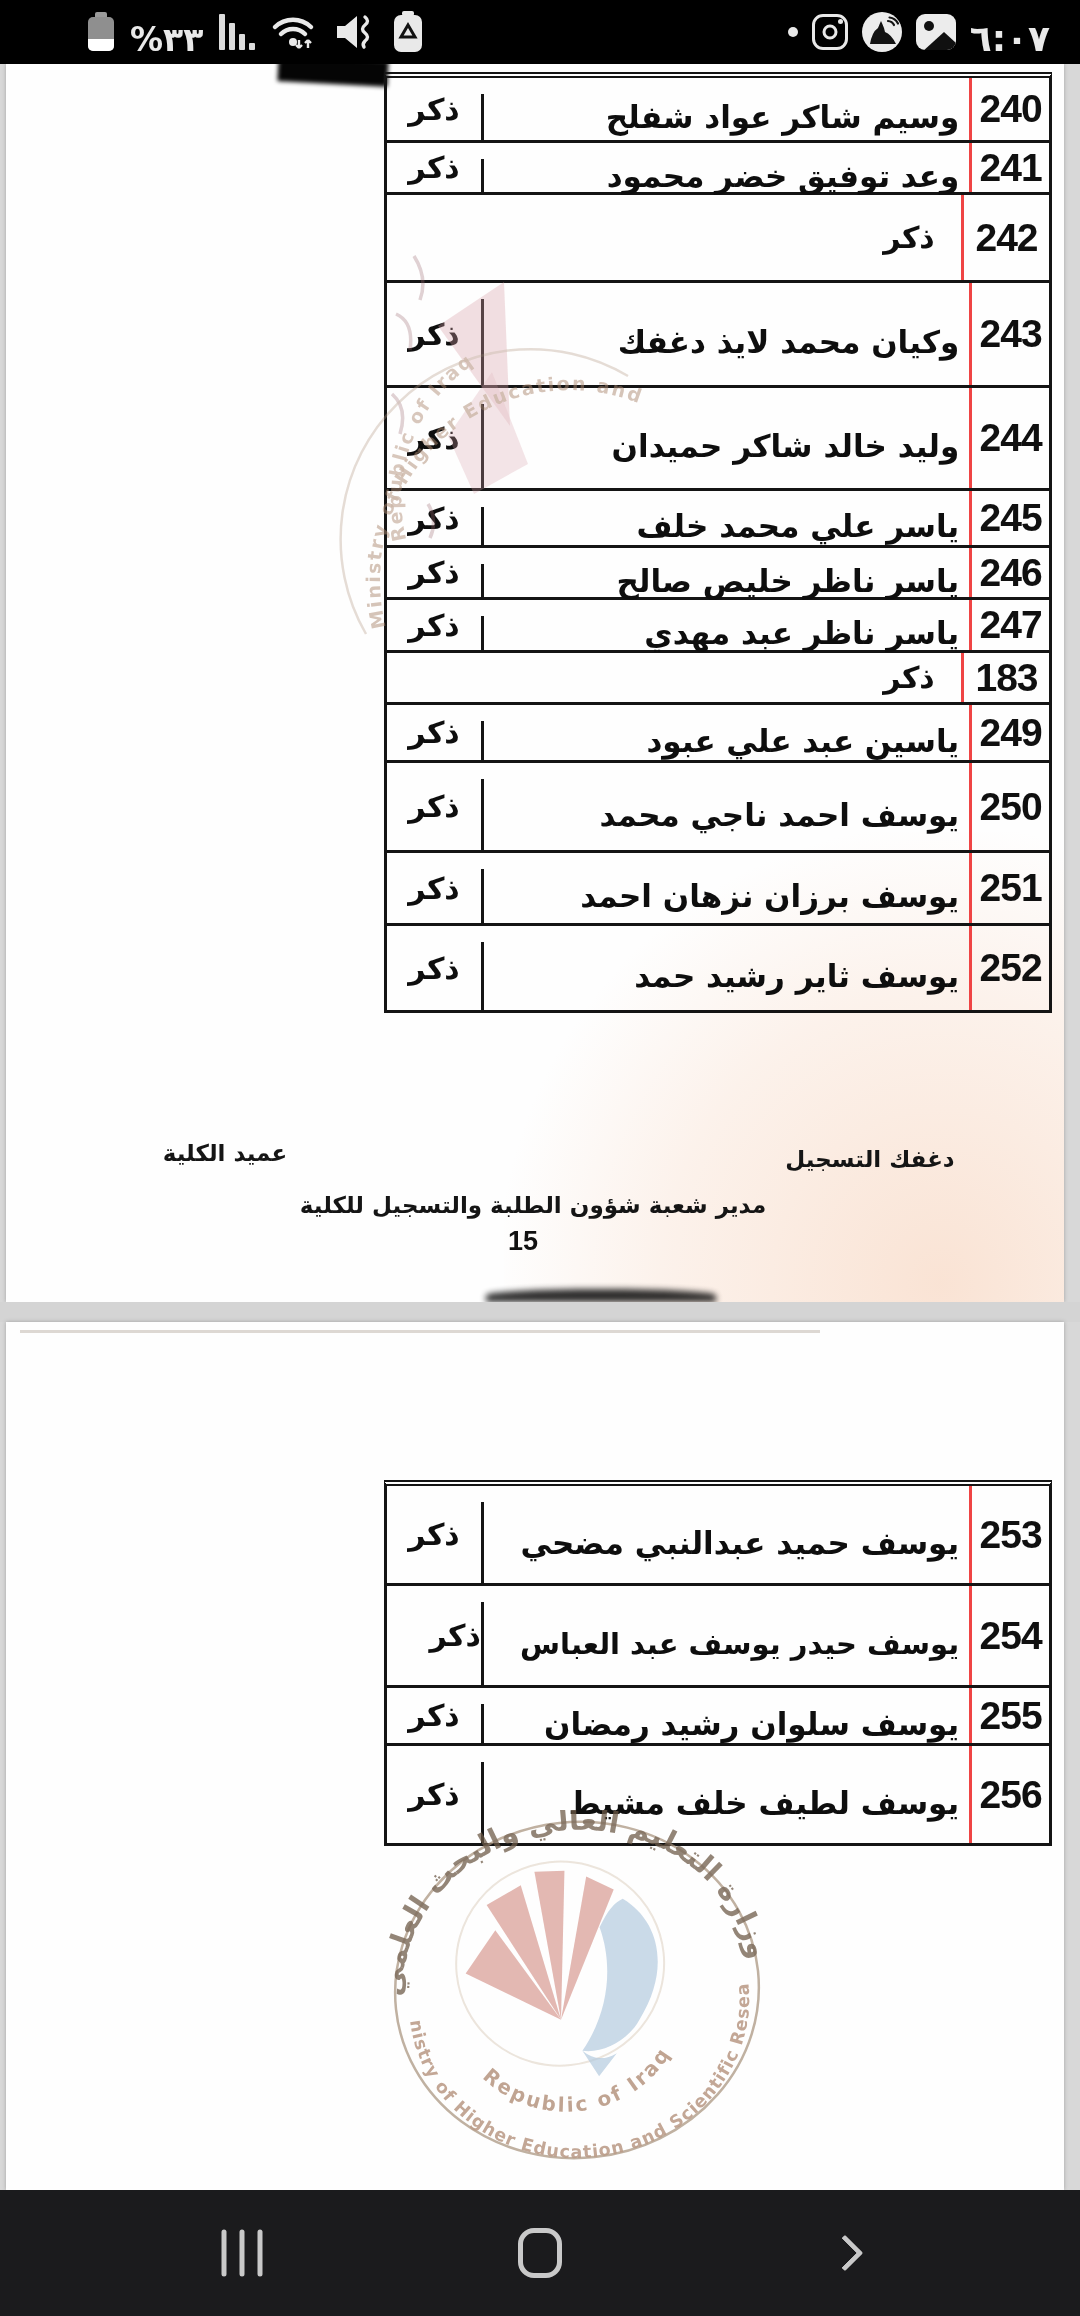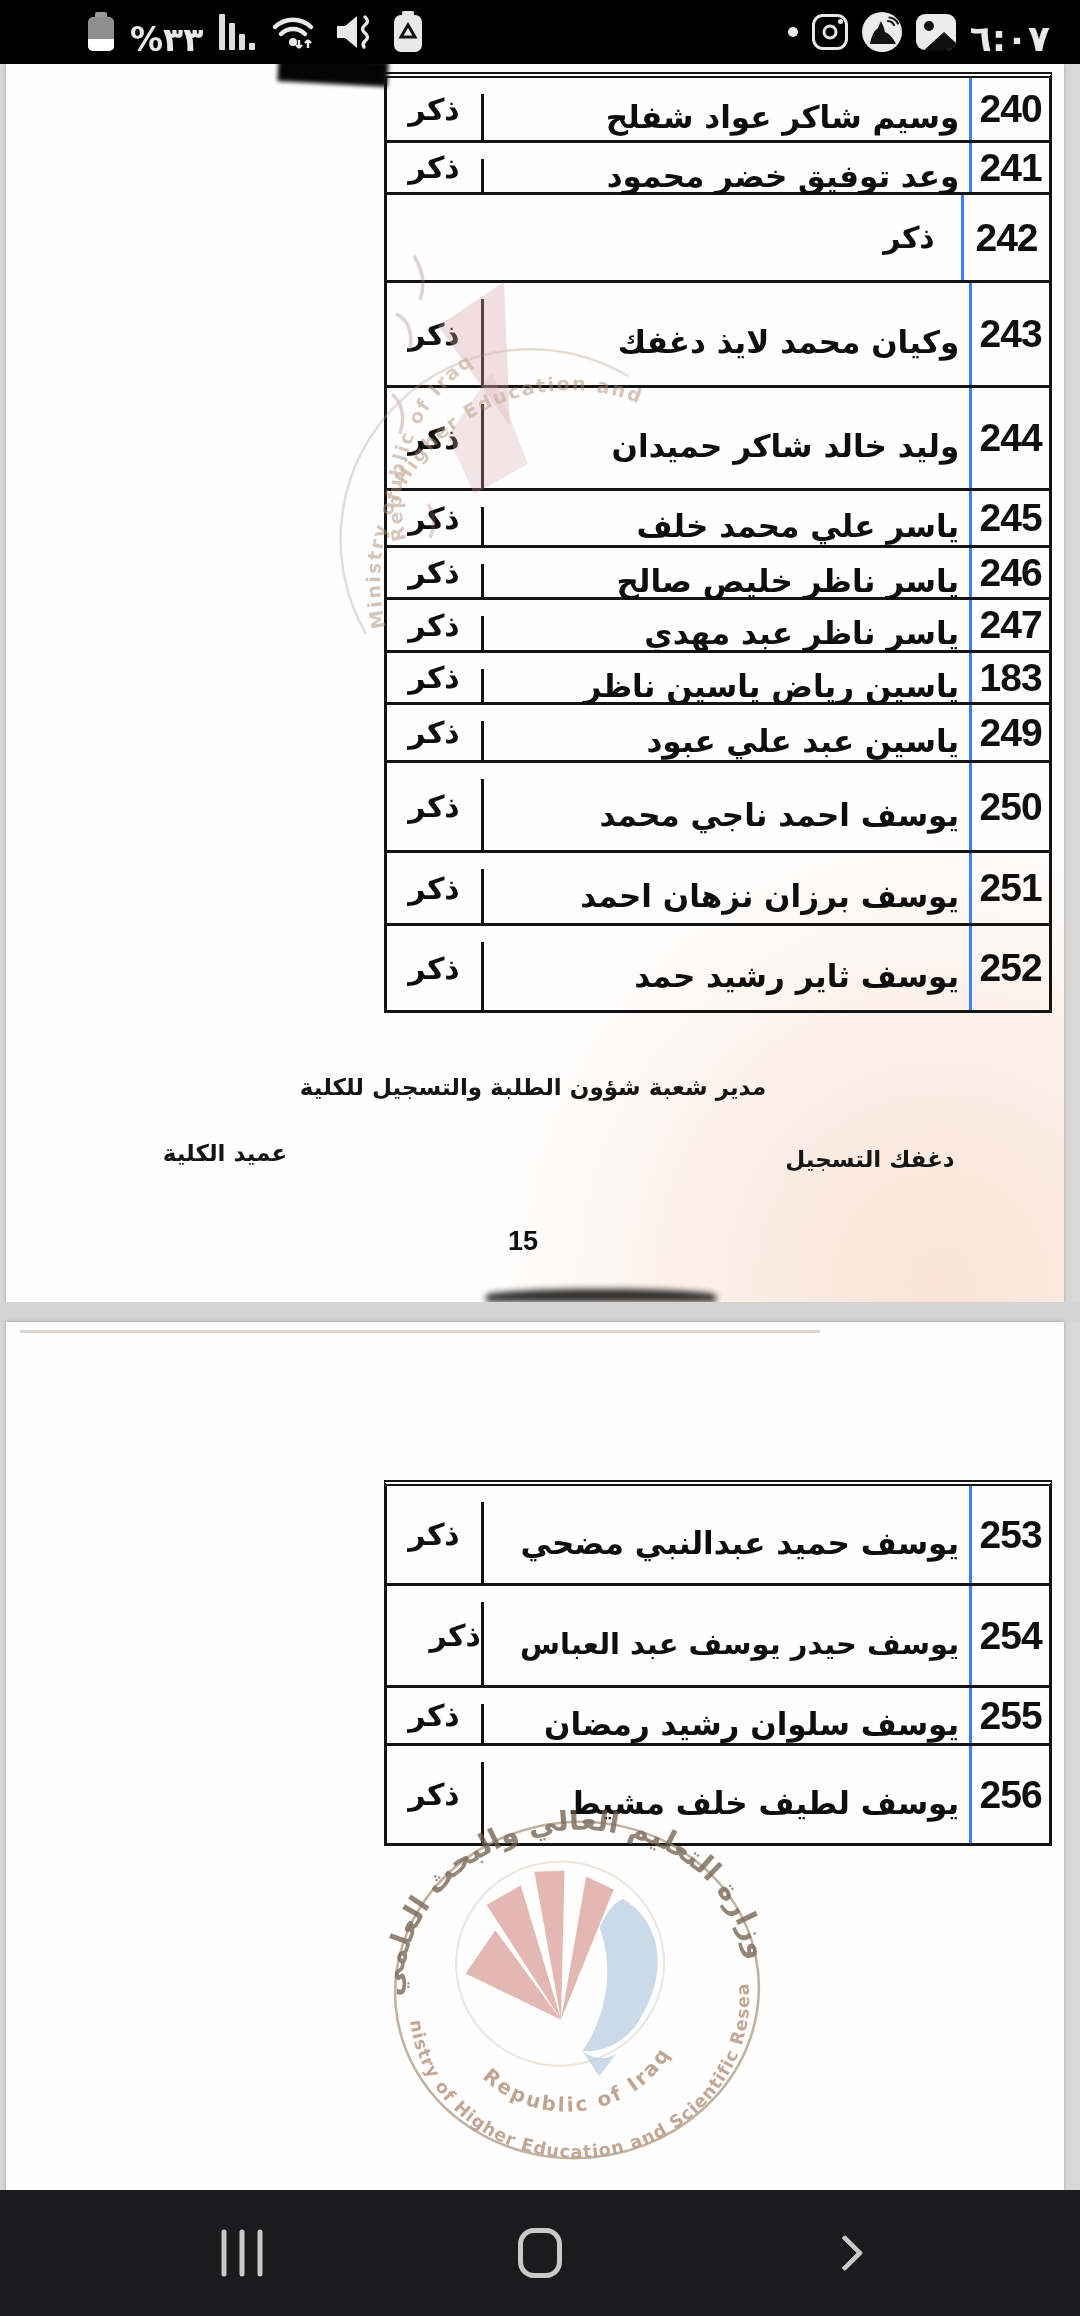--- a/index.html
+++ b/index.html
@@ -37,32 +37,32 @@
   .gap { position:absolute; top:1238px; left:0; width:1080px; height:20px; background:#d4d4d4; }
 
   
   .dtable { position:absolute; left:378px; width:668px; border:3px solid #141414; border-top:6px double #141414;
     direction:rtl; background:transparent; }
   .t1 { top:8px; }
   .t2 { top:158px; }
   .trow { display:flex; flex-direction:row; border-bottom:3px solid #141414; align-items:stretch; }
   .trow:last-child { border-bottom:none; }
   .c { display:flex; align-items:center; overflow:visible; }
-  .c.no { width:88px; border-left:3px solid #3b82f6; justify-content:center;
+  .c.no { width:88px; border-left:3px solid #ef4444; justify-content:center;
     font-family:"Liberation Sans", sans-serif; font-size:39px; font-weight:700; color:#101010; letter-spacing:-1px; }
   .c.name { width:538px; border-left:3px solid #141414; justify-content:flex-start; padding:0 10px;
     font-size:31px; font-weight:700; color:#0e0e0e; white-space:nowrap;margin-top:16px; }
   .c.gender { width:104px; justify-content:center; font-size:30px; font-weight:700; color:#0e0e0e; }
   .c.gender.tight { justify-content:flex-start; padding-right:0; }
 
   
   .sig { position:absolute; top:1076px; font-size:23px; font-weight:700; color:#151515; white-space:nowrap;
     transform:translateX(-50%); direction:rtl; }
   .sig.dean { left:219px; }
-  .sig.manager { left:527px; top:1010px;text-align:right; }
+  .sig.manager { left:527px; top:1128px;text-align:right; }
   .sig.registrar { left:864px; top:1082px; }
   .pagenum { position:absolute; top:1162px; left:517px; transform:translateX(-50%);
     font-family:"Liberation Sans", sans-serif; font-size:27px; font-weight:700; color:#111; }
 
   
   .tint { position:absolute; right:0; bottom:0; width:560px; height:470px; pointer-events:none;
     background:radial-gradient(ellipse at 78% 96%, rgba(246,205,178,.55) 0%, rgba(246,205,178,.25) 45%, rgba(246,205,178,0) 72%); }
   .smudge { position:absolute; left:480px; bottom:0px; width:230px; height:13px; background:#0a0a0a;
     border-radius:50% 50% 0 0; filter:blur(3px); opacity:.85; }
   .corner-blot { position:absolute; left:272px; top:-6px; width:110px; height:26px; background:#050505;
@@ -186,21 +186,20 @@
         <div class="c name">ياسر ناظر خليص صالح</div>
         <div class="c gender">ذكر</div>
       </div>
       <div class="trow" style="height:53px">
         <div class="c no">247</div>
         <div class="c name">ياسر ناظر عبد مهدي</div>
         <div class="c gender">ذكر</div>
       </div>
       <div class="trow" style="height:52px">
         <div class="c no">183</div>
-        <div class="c name">ياسين رياض ياسين ناظر</div>
         <div class="c gender">ذكر</div>
       </div>
       <div class="trow" style="height:58px">
         <div class="c no">249</div>
         <div class="c name">ياسين عبد علي عبود</div>
         <div class="c gender">ذكر</div>
       </div>
       <div class="trow" style="height:90px">
         <div class="c no">250</div>
         <div class="c name">يوسف احمد ناجي محمد</div>

